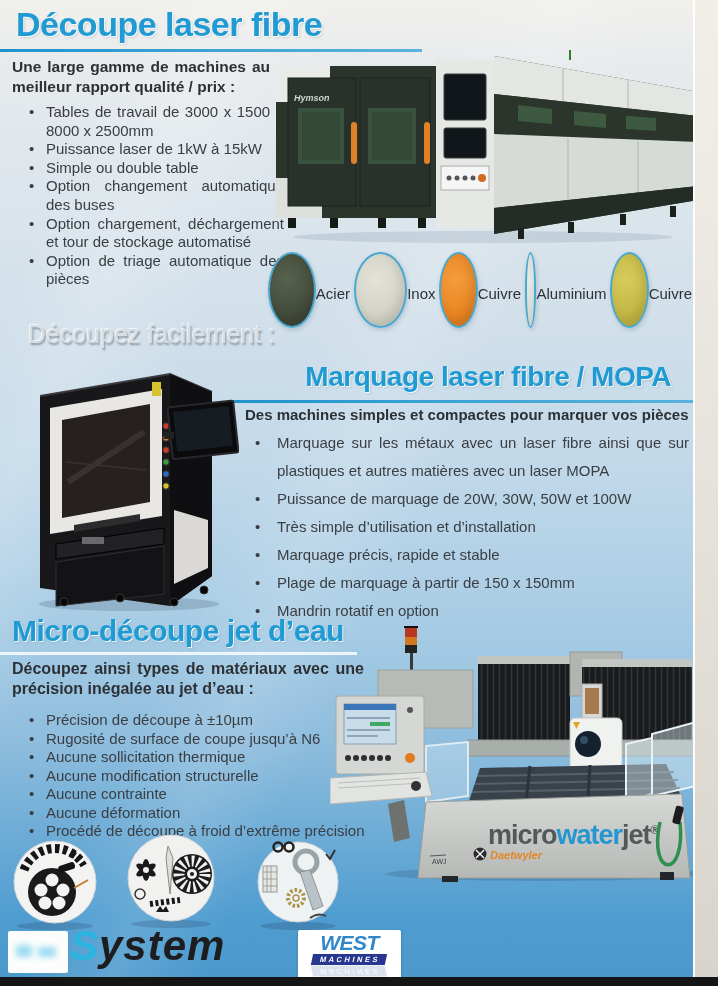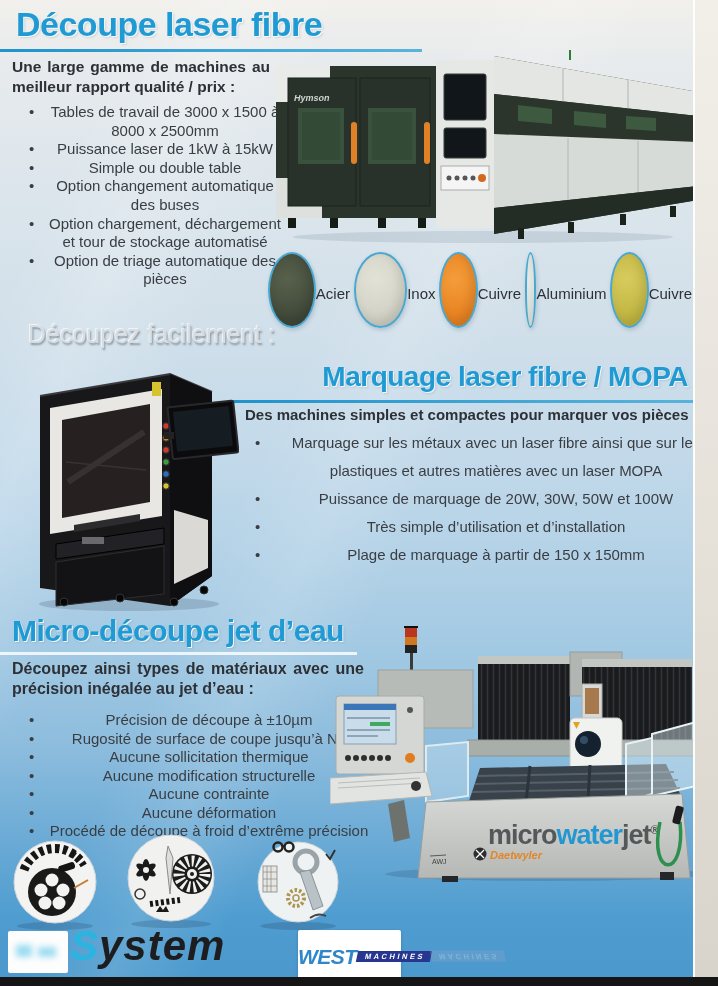--- a/index.html
+++ b/index.html
@@ -15,21 +15,21 @@
     background:linear-gradient(115deg, rgba(255,255,255,0) 12%, rgba(255,255,255,.22) 20%, rgba(255,255,255,0) 30%,
       rgba(255,255,255,0) 40%, rgba(255,255,255,.16) 48%, rgba(255,255,255,0) 56%);
     opacity:.8;}
   .abs{position:absolute;}
   
   .sec-title{font-weight:bold;color:#1f9ad3;letter-spacing:-.5px;
     text-shadow:1px 1px 0 rgba(255,255,255,.85),2px 2px 2px rgba(120,140,160,.25);white-space:nowrap;text-align:center;}
   .rule{position:absolute;height:3px;background:linear-gradient(90deg,#1f93cd,#5ab4dc);}
   .intro{font-weight:bold;color:#2d3136;text-align:justify;}
   .blist{list-style:none;margin:8px;padding:0;color:#3a3e43;}
-  .blist li{position:relative;padding-left:26px;text-align:center;}
+  .blist li{position:relative;padding-left:26px;}
   .blist li::before{content:"\2022";position:absolute;left:9px;top:0;}
   
   .list1{font-size:15px;line-height:1.24;text-align:justify;width:264px;}
   
   .list2{font-size:15px;line-height:1.87;text-align:justify;width:462px;}
   .list2 li::before{left:2px;}
   .list2 li{padding-left:24px;}
   
   .list3{font-size:15px;line-height:1.235;width:352px;}
   
@@ -49,21 +49,21 @@
   .edge-right{position:absolute;top:0;right:0;bottom:0;width:23px;
     background:linear-gradient(180deg,#f2efe9,#e4e0d8 60%,#d8d4cc);
     border-left:2px solid rgba(255,255,255,.9);}
   .edge-bottom{position:absolute;left:0;right:0;bottom:0;height:9px;background:#151515;z-index:9;}
   
   .redact-box{background:#fdfdfd;border-radius:2px;}
   .cyan-smudge{position:absolute;background:#49c2e8;filter:blur(3px);opacity:.55;}
   .system-text{font-style:italic;font-weight:bold;font-size:42px;color:#1d1d1f;letter-spacing:1px;white-space:nowrap;}
   .system-text .s{color:#2ab4e0;}
   .west-box{width:103px;height:50px;background:#fff;border-radius:2px;
-    display:flex;flex-direction:row;align-items:center;justify-content:flex-start;
+    display:flex;flex-direction:column;align-items:center;justify-content:flex-start;
     box-shadow:0 1px 3px rgba(30,60,90,.35);padding-top:2px;box-sizing:border-box;}
   .west-word{font-weight:bold;font-size:21px;color:#2f86c8;font-style:italic;letter-spacing:-.5px;line-height:1;}
   .mach-strip{display:inline-block;background:#27368f;color:#fff;font-weight:bold;font-size:7.5px;
     letter-spacing:2.5px;padding:2px 6px 1px 8px;transform:skewX(-12deg);line-height:1;margin-top:1px;}
   .mach-mirror{opacity:.32;transform:skewX(12deg) scaleY(-1);margin-top:1px;color:#dfe7f2;
     background:#8fa6c8;}
   svg text{font-family:"Liberation Sans",sans-serif;}
 </style>
 </head>
 <body>
@@ -154,30 +154,32 @@
       <div class="mat-label">Aluminium</div>
     </div>
     <div class="mat">
       <div class="swatch sw-laiton"></div>
       <div class="mat-label">Cuivre</div>
     </div>
   </div>
 
   <div class="abs facilement" style="left:28px;top:320px;">Découpez facilement :</div>
 
-  <div class="abs sec-title" style="right:30px;top:361px;font-size:28px;margin-left:6px;">Marquage laser fibre / MOPA</div>
+  <div class="abs sec-title" style="right:47px;top:361px;font-size:28px;margin-left:6px;">Marquage laser fibre / MOPA</div>
   <div class="rule" style="left:228px;top:400px;width:478px;height:2.5px;"></div>
 
   <div class="abs intro" style="left:245px;top:406px;width:460px;font-size:15px;white-space:nowrap;">Des machines simples et compactes pour marquer vos pièces :</div>
 
   <ul class="abs blist list2" style="left:245px;top:421px;">
     <li>Marquage sur les métaux avec un laser fibre ainsi que sur les plastiques et autres matières avec un laser MOPA</li>
     <li>Puissance de marquage de 20W, 30W, 50W et 100W</li>
     <li>Très simple d’utilisation et d’installation</li>
+    <li>Marquage précis, rapide et stable</li>
     <li>Plage de marquage à partir de 150 x 150mm</li>
+    <li>Mandrin rotatif en option</li>
   </ul>
 
   <div class="abs" style="left:24px;top:362px;width:215px;height:250px;">
     <svg width="215" height="250" viewBox="0 0 215 250">
       <ellipse cx="105" cy="242" rx="90" ry="7" fill="rgba(35,55,80,0.18)"></ellipse>
       <polygon points="16,34 146,12 188,30 188,214 146,244 16,226" fill="#18181a"></polygon>
       <polyline points="16,34 146,12 188,30" fill="none" stroke="#3a3a3e" stroke-width="2"></polyline>
       <polygon points="26,46 138,27 138,154 26,172" fill="#e9e7e3"></polygon>
       <polygon points="38,58 126,42 126,140 38,156" fill="#262120"></polygon>
       <line x1="44" y1="120" x2="120" y2="70" stroke="rgba(255,255,255,0.08)" stroke-width="6"></line>

